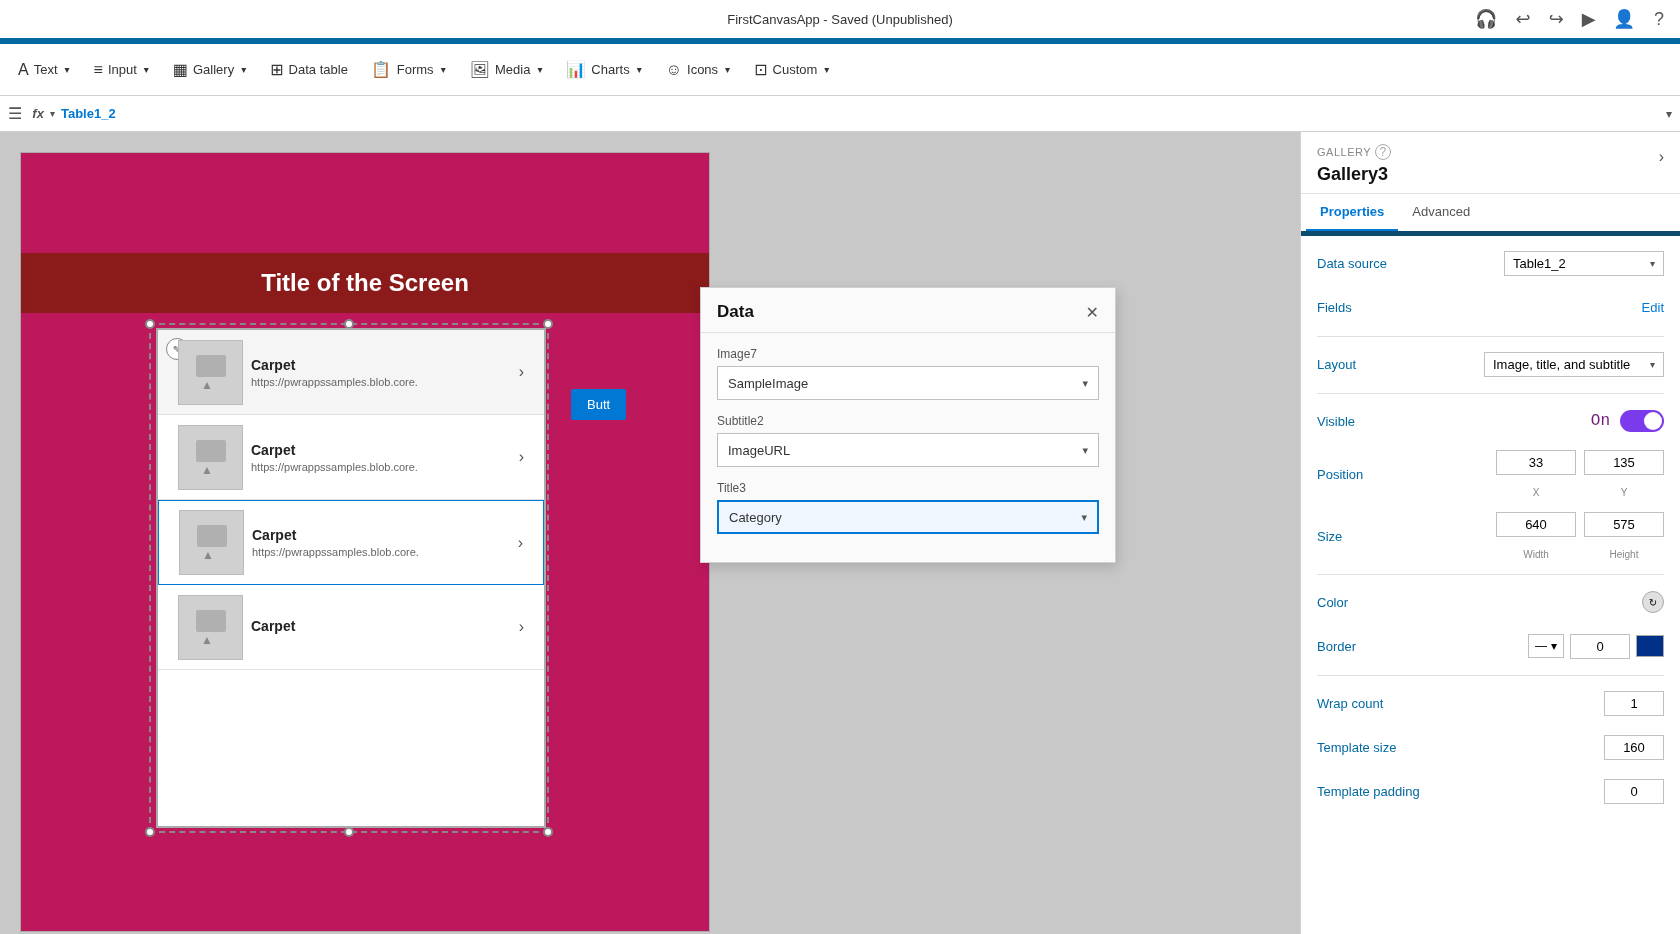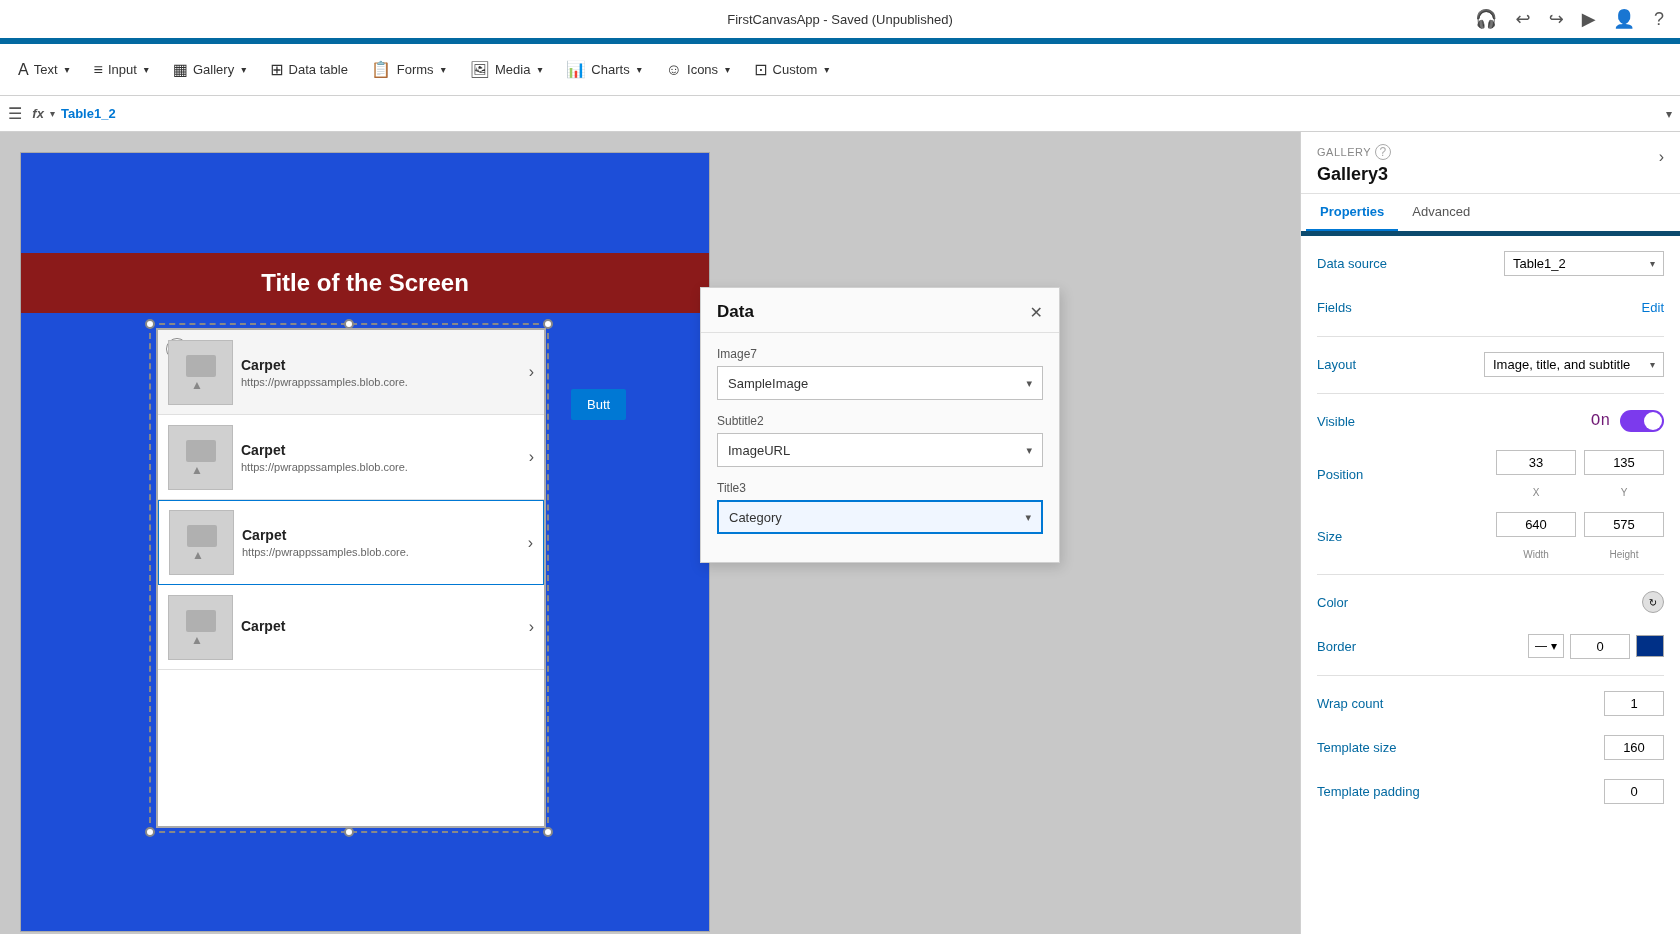--- a/index.html
+++ b/index.html
@@ -97,21 +97,21 @@
       overflow: hidden;
     }
 
     
     .app-canvas {
       position: absolute;
       left: 20px;
       top: 20px;
       width: 690px;
       height: 780px;
-      background: #1d4ed8;
+      background: #be185d;
       border: 1px solid #aaa;
     }
 
     
     .app-title-banner {
       background: #8b1a1a;
       height: 60px;
       display: flex;
       align-items: center;
       justify-content: center;
@@ -139,21 +139,21 @@
       width: 10px;
       height: 10px;
       border: 2px solid #888;
       background: #fff;
       border-radius: 50%;
     }
 
     .gallery-item {
       display: flex;
       align-items: center;
-      padding: 8px 10px;
+      padding: 8px 20px;
       border-bottom: 1px solid #e0e0e0;
       min-height: 85px;
       position: relative;
     }
     .gallery-item.selected { background: #f5f5f5; }
     .gallery-item.has-outline { border: 1px solid #0078d4; }
     .gallery-img-placeholder {
       width: 65px;
       height: 65px;
       background: #d0d0d0;
@@ -228,21 +228,21 @@
       border: none;
       cursor: pointer;
       border-radius: 2px;
     }
 
     
     .data-panel {
       position: absolute;
       left: 700px;
       top: 155px;
-      width: 360px;
+      width: 416px;
       background: #fafafa;
       border: 1px solid #d0d0d0;
       box-shadow: 2px 4px 12px rgba(0,0,0,0.15);
       z-index: 50;
     }
     .data-panel-header {
       display: flex;
       align-items: center;
       justify-content: space-between;
       padding: 14px 16px 10px;

